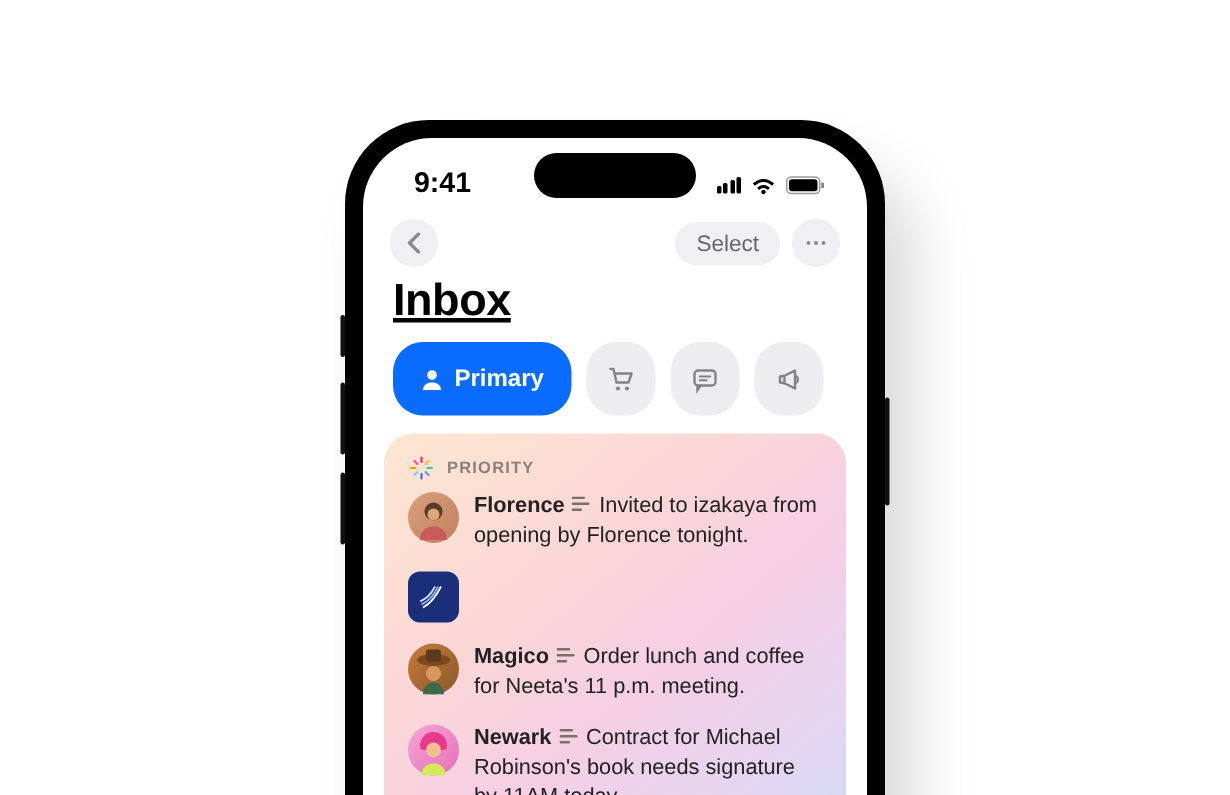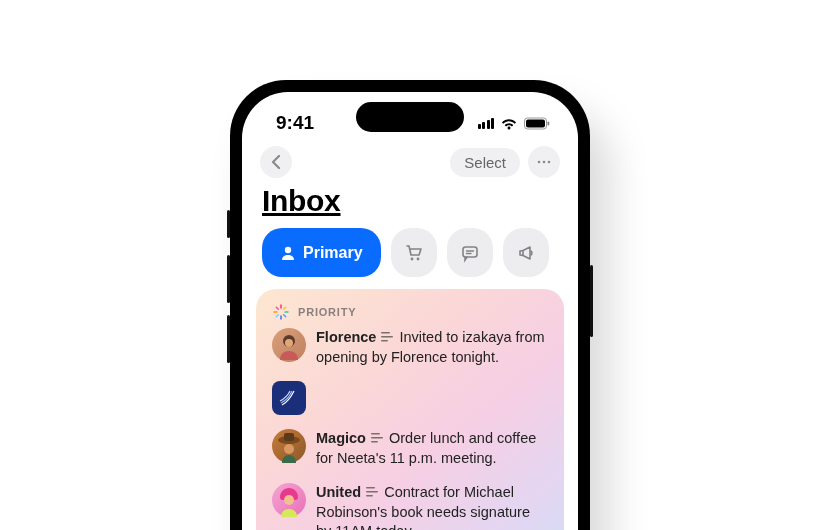--- a/index.html
+++ b/index.html
@@ -268,21 +268,21 @@
 
       <div class="msg">
         <div class="avatar katie">
           <svg width="34" height="34" viewBox="0 0 34 34">
               <path d="M8 14c0-5 4-9 9-9s9 4 9 9c0 2-1 3-2 3H10c-1 0-2-1-2-3z" fill="#e83a8a"></path>
               <circle cx="17" cy="17" r="5" fill="#f0c090"></circle>
               <path d="M9 34c0-5 3-8 8-8s8 3 8 8" fill="#d4e85a"></path>
             </svg>
         </div>
         <div class="msg-body">
-          <span class="sender">United</span>
+          <span class="sender">Newark</span>
           <span class="summary-icon"><svg width="13" height="11" viewBox="0 0 13 11">
                 <rect x="0" y="0" width="9" height="1.6" rx="0.8" fill="#7a7068"></rect>
                 <rect x="0" y="4" width="12" height="1.6" rx="0.8" fill="#7a7068"></rect>
                 <rect x="0" y="8" width="7" height="1.6" rx="0.8" fill="#7a7068"></rect>
               </svg></span>
           <span>Contract for Michael Robinson's book needs signature by 11AM today.</span>
         </div>
       </div>
 
     </div>

